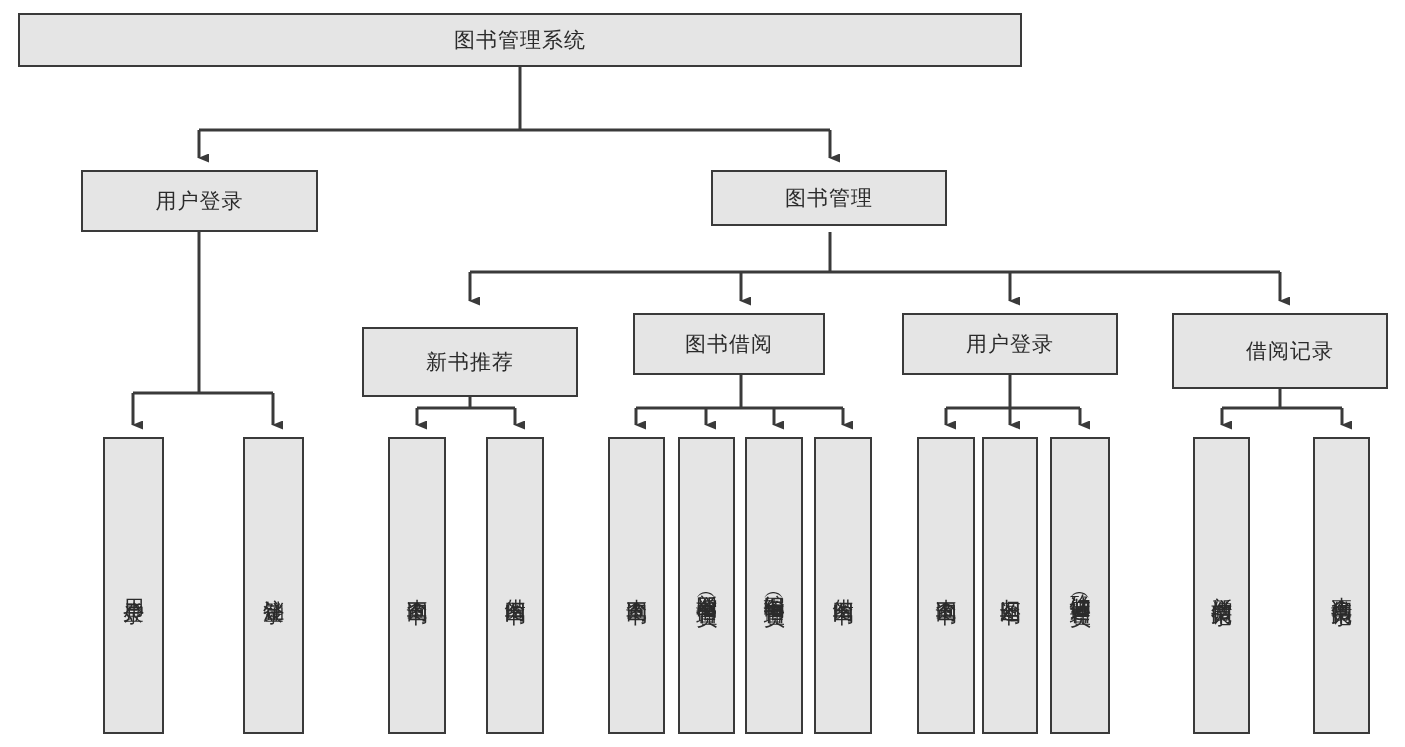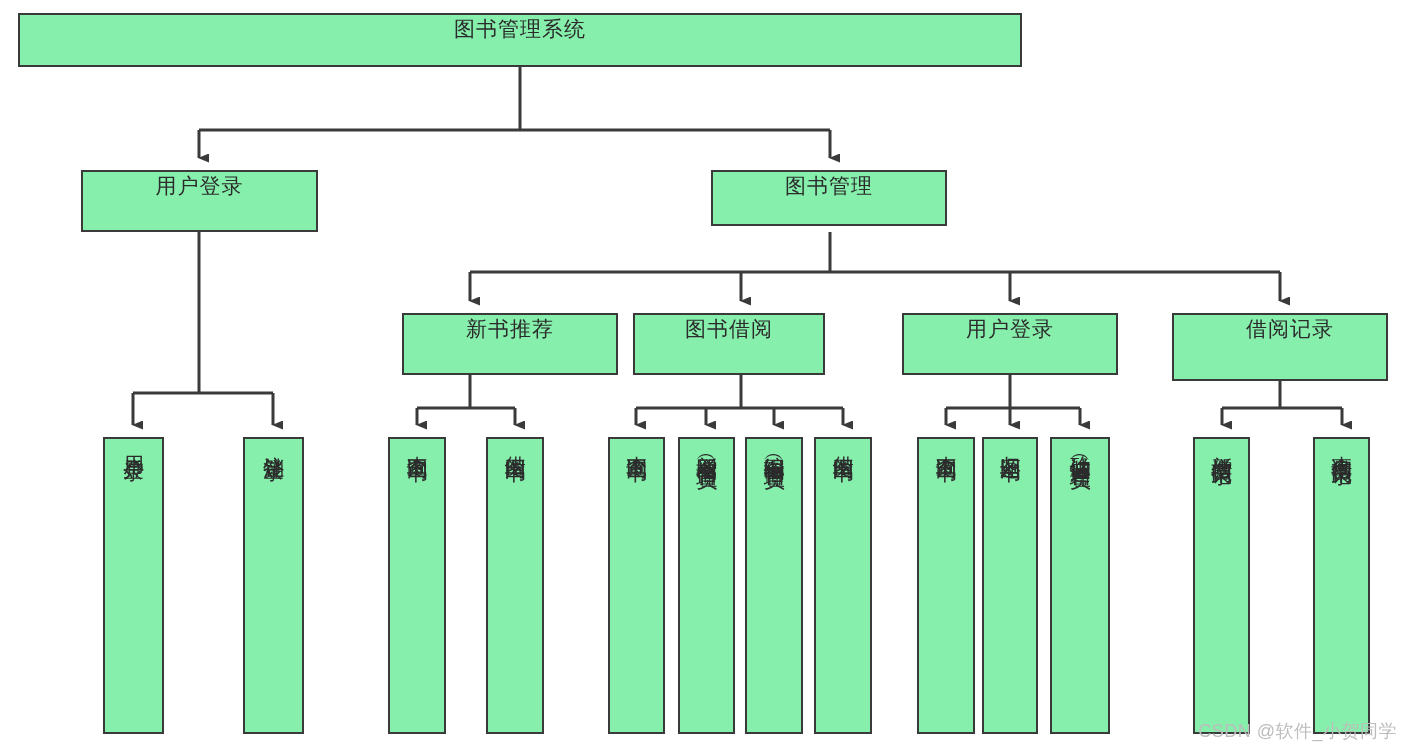--- a/index.html
+++ b/index.html
@@ -23,23 +23,23 @@
     position: absolute;
     left: 0;
     top: 0;
     width: 1405px;
     height: 747px;
   }
   .node-box {
     position: absolute;
     box-sizing: border-box;
     border: 2px solid #3a3a3a;
-    background: #86efac;
+    background: #e5e5e5;
     display: flex;
-    align-items: flex-start;
+    align-items: center;
     justify-content: center;
     color: #2b2b2b;
   }
   .node-h {
     font-size: 21px;
     letter-spacing: 1px;
     white-space: nowrap;
   }
   .node-v {
     writing-mode: vertical-rl;
@@ -121,30 +121,30 @@
   <div id="level2-layer">
       <div class="node-box node-h" style="left: 81px; top: 170px; width: 237px; height: 62px;">
         <span>用户登录</span>
       </div>
       <div class="node-box node-h" style="left: 711px; top: 170px; width: 236px; height: 56px;">
         <span>图书管理</span>
       </div>
     </div>
 
   <div id="level3-layer">
-      <div class="node-box node-h" style="left: 362px; top: 313px; width: 216px; height: 62px; margin-left: 40px;">
+      <div class="node-box node-h" style="left: 362px; top: 327px; width: 216px; height: 70px;">
         <span>新书推荐</span>
       </div>
       <div class="node-box node-h" style="left: 633px; top: 313px; width: 192px; height: 62px;">
         <span>图书借阅</span>
       </div>
       <div class="node-box node-h" style="left: 902px; top: 313px; width: 216px; height: 62px;">
         <span>用户登录</span>
       </div>
-      <div class="node-box node-h" style="left: 1172px; top: 313px; width: 216px; height: 68px; padding-left: 20px;">
+      <div class="node-box node-h" style="left: 1172px; top: 313px; width: 216px; height: 76px; padding-left: 20px;">
         <span>借阅记录</span>
       </div>
     </div>
 
   <div id="leaf-layer">
       <div class="node-box" style="left: 103px; top: 437px; width: 61px; height: 297px;">
         <span class="node-v">用户登录</span>
       </div>
       <div class="node-box" style="left: 243px; top: 437px; width: 61px; height: 297px;">
         <span class="node-v">注销登录</span>
@@ -177,14 +177,13 @@
         <span class="node-v">确认归还（管理员）</span>
       </div>
       <div class="node-box" style="left: 1193px; top: 437px; width: 57px; height: 297px;">
         <span class="node-v">新增借阅记录</span>
       </div>
       <div class="node-box" style="left: 1313px; top: 437px; width: 57px; height: 297px;">
         <span class="node-v">查询借阅记录</span>
       </div>
     </div>
 
-  <div class="watermark">CSDN @软件_小贺同学</div>
 </div>
 
 </body></html>

